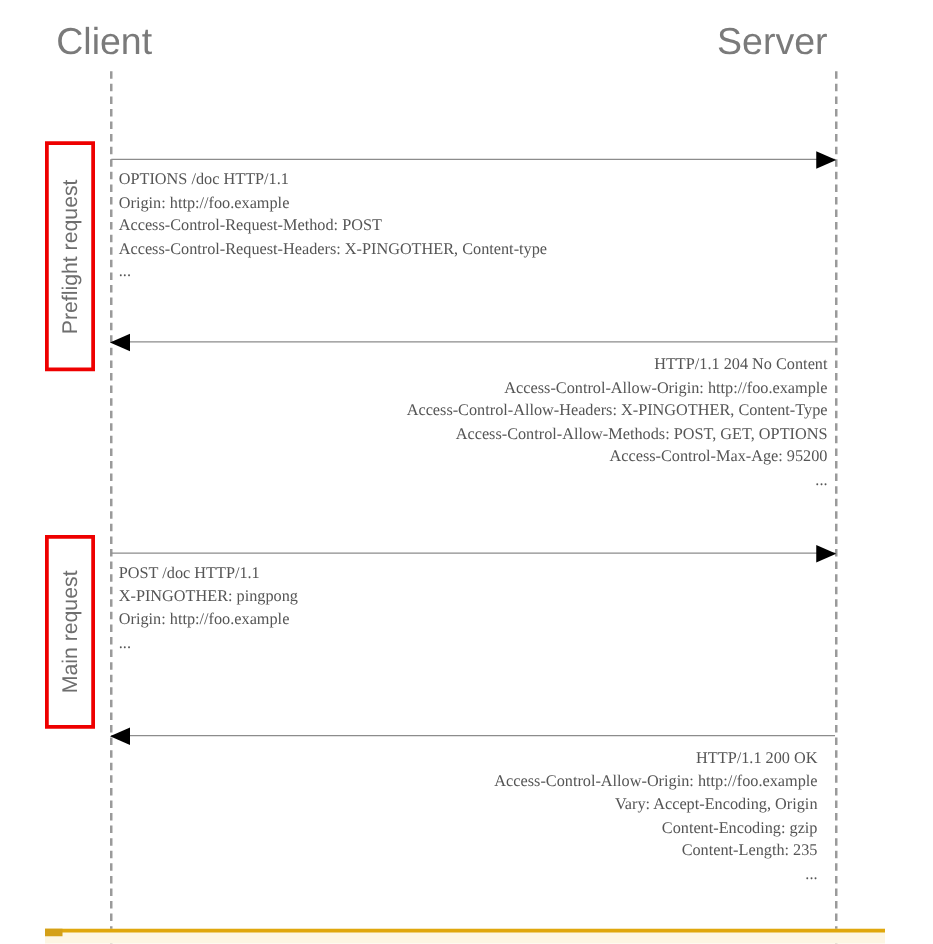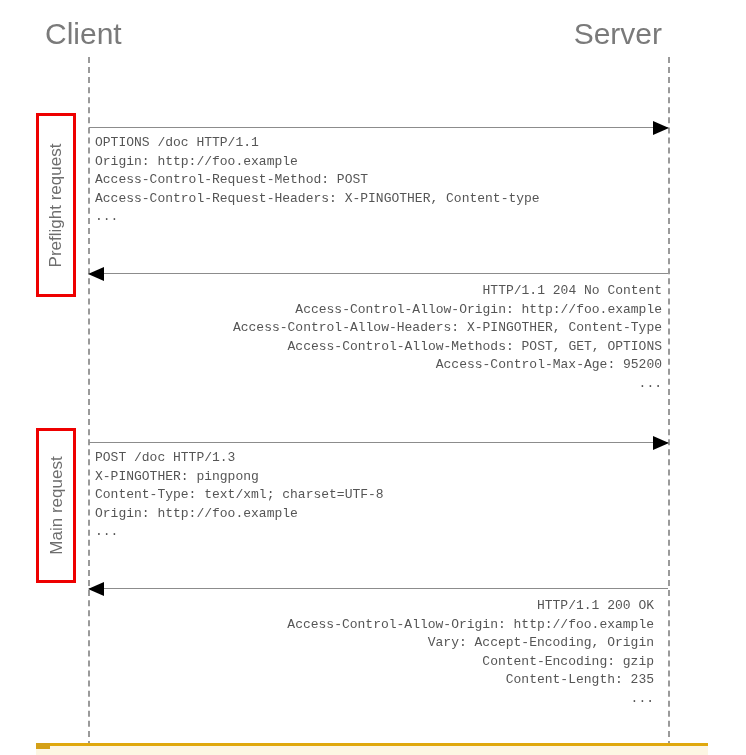--- a/index.html
+++ b/index.html
@@ -83,21 +83,21 @@
     border-left: 16px solid #000000;
   }
   .arrow-head.to-left {
     left: -1px;
     border-right: 16px solid #000000;
   }
 
   
   .msg-text {
     position: absolute;
-    font-family: Liberation Mono, monospace;
+    font-family: Liberation Serif, serif;
     font-size: 13px;
     line-height: 18.5px;
     color: #555555;
     white-space: pre;
   }
   .msg-text.align-left  { text-align: left; }
   .msg-text.align-right { text-align: right; }
 
   
   .note-callout {
@@ -143,21 +143,21 @@
   <div class="msg-text align-left" style="left:95px; top:134px; width:565px;"><div>OPTIONS /doc HTTP/1.1</div><div>Origin: http://foo.example</div><div>Access-Control-Request-Method: POST</div><div>Access-Control-Request-Headers: X-PINGOTHER, Content-type</div><div>...</div></div>
 
   <div class="arrow" style="left:89px; top:273px; width:579px;">
     <span class="arrow-head to-left"></span>
   </div>
   <div class="msg-text align-right" style="left:95px; top:282px; width:567px;"><div>HTTP/1.1 204 No Content</div><div>Access-Control-Allow-Origin: http://foo.example</div><div>Access-Control-Allow-Headers: X-PINGOTHER, Content-Type</div><div>Access-Control-Allow-Methods: POST, GET, OPTIONS</div><div>Access-Control-Max-Age: 95200</div><div>...</div></div>
 
   <div class="arrow" style="left:89px; top:442px; width:579px;">
     <span class="arrow-head to-right"></span>
   </div>
-  <div class="msg-text align-left" style="left:95px; top:449px; width:565px;"><div>POST /doc HTTP/1.3</div><div>X-PINGOTHER: pingpong</div><div>Content-Type: text/xml; charset=UTF-8</div><div>Origin: http://foo.example</div><div>...</div></div>
+  <div class="msg-text align-left" style="left:95px; top:449px; width:565px;"><div>POST /doc HTTP/1.1</div><div>X-PINGOTHER: pingpong</div><div>Origin: http://foo.example</div><div>...</div></div>
 
   <div class="arrow" style="left:89px; top:588px; width:579px;">
     <span class="arrow-head to-left"></span>
   </div>
   <div class="msg-text align-right" style="left:87px; top:597px; width:567px;"><div>HTTP/1.1 200 OK</div><div>Access-Control-Allow-Origin: http://foo.example</div><div>Vary: Accept-Encoding, Origin</div><div>Content-Encoding: gzip</div><div>Content-Length: 235</div><div>...</div></div>
 
   <div class="note-callout">
     <span class="note-tab"></span>
   </div>
 

